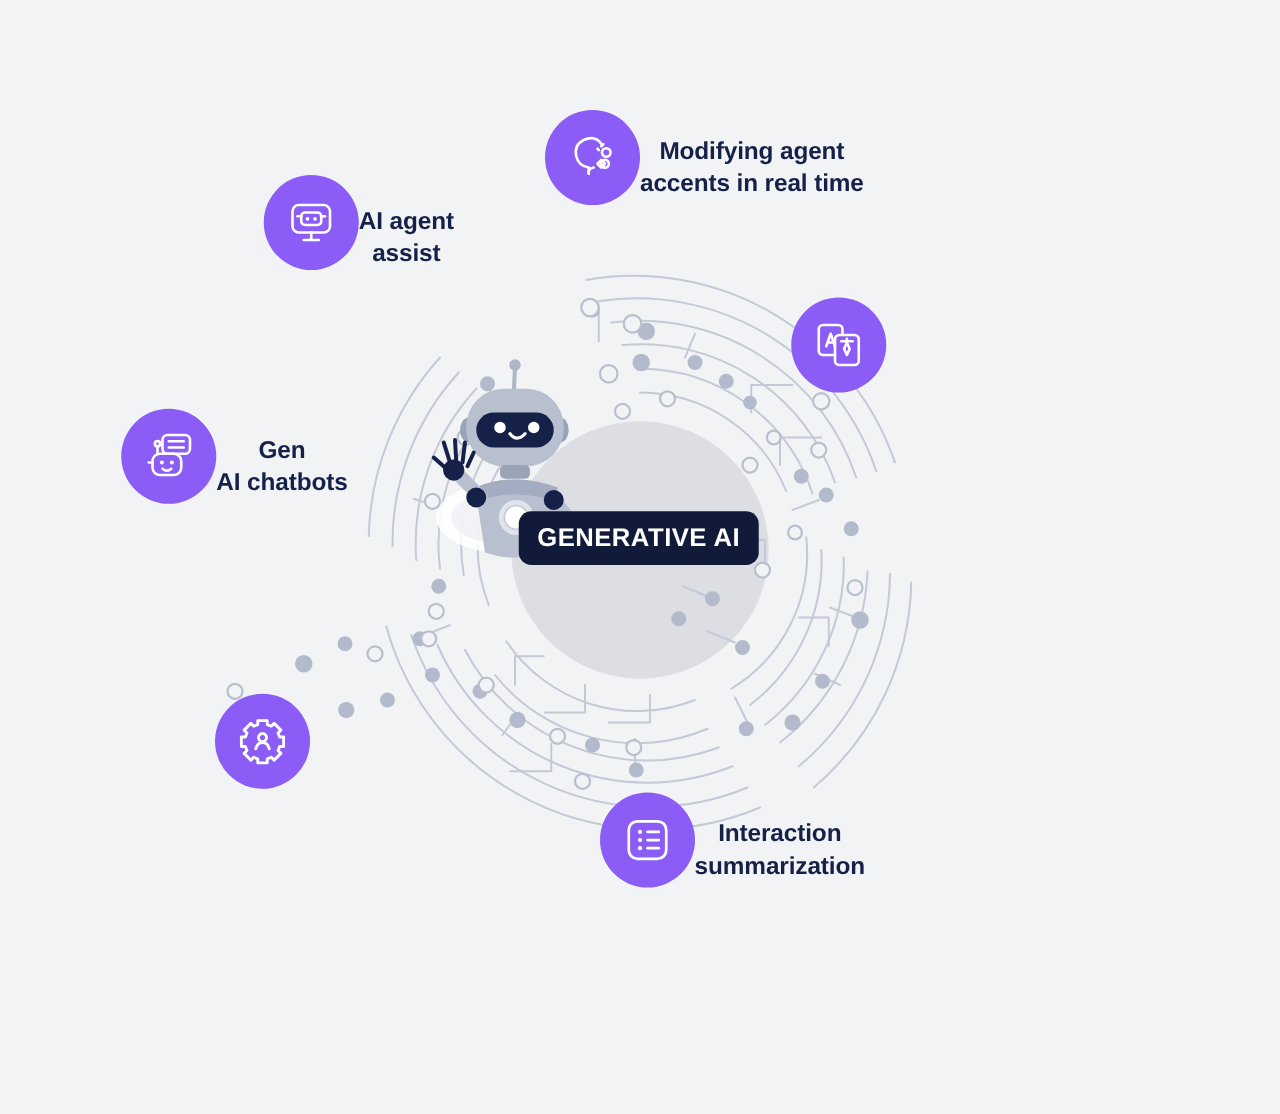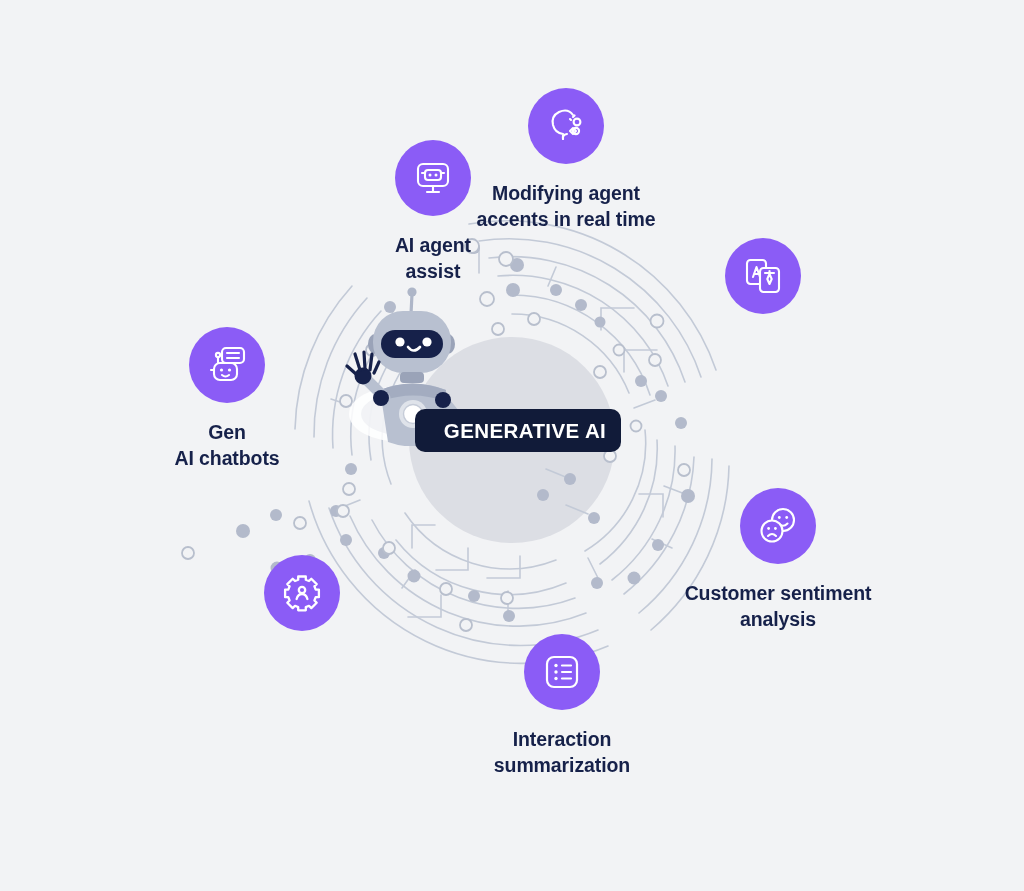--- a/index.html
+++ b/index.html
@@ -42,39 +42,38 @@
     background: #111b39;
     border-radius: 10px;
     display: flex;
     align-items: center;
     justify-content: center;
     color: #ffffff;
     font-size: 20.5px;
     font-weight: bold;
     letter-spacing: 0.4px;
     z-index: 40;
-    padding-left: 14px;
   }
 
   
   #robot {
     position: absolute;
     left: 333px;
     top: 286px;
     width: 150px;
     height: 160px;
     z-index: 35;
   }
 
   
   .node {
     position: absolute;
     z-index: 30;
     display: flex;
-    flex-direction: column;
+    flex-direction: row;
     align-items: center;
     width: 260px;
   }
   .node-circle {
     width: 76px;
     height: 76px;
     border-radius: 50%;
     background: #8b5cf6;
     display: flex;
     align-items: center;
@@ -343,38 +342,20 @@
           <path d="M7 25 L4 25"></path>
           <path d="M11 18 L11 12"></path>
           <circle cx="11" cy="10" r="2.1"></circle>
         </g>
       </svg>
     </div>
     <div class="node-label">Gen
 AI chatbots</div>
   </div>
 
-  <div class="node" id="node-sentiment">
-    <div class="node-circle">
-      <svg width="42" height="42" viewBox="0 0 42 42">
-        <g fill="none" stroke="#ffffff" stroke-width="2.1" stroke-linecap="round" stroke-linejoin="round">
-          <circle cx="26" cy="15" r="11"></circle>
-          <circle cx="22.3" cy="12.5" r="1.4" fill="#ffffff" stroke="none"></circle>
-          <circle cx="29.7" cy="12.5" r="1.4" fill="#ffffff" stroke="none"></circle>
-          <path d="M21.5 18.5 q4.5 4.5 9 0"></path>
-          <circle cx="15" cy="26" r="10.5" fill="#8b5cf6"></circle>
-          <circle cx="11.6" cy="23.5" r="1.4" fill="#ffffff" stroke="none"></circle>
-          <circle cx="18.4" cy="23.5" r="1.4" fill="#ffffff" stroke="none"></circle>
-          <path d="M11 31 q4 -4 8 0"></path>
-        </g>
-      </svg>
-    </div>
-    <div class="node-label">Customer sentiment
-analysis</div>
-  </div>
 
   <div class="node" id="node-personalized">
     <div class="node-circle">
       <svg width="40" height="40" viewBox="0 0 40 40">
         <g fill="none" stroke="#ffffff" stroke-width="2.3" stroke-linecap="round" stroke-linejoin="round">
           <path d="M16.2 3.5 h7.6 v3.2 l3.2 1.3 l2.3 -2.3 l5.4 5.4 l-2.3 2.3 l1.3 3.2 h3.2 v7.6 h-3.2 l-1.3 3.2 l2.3 2.3 l-5.4 5.4 l-2.3 -2.3 l-3.2 1.3 v3.2 h-7.6 v-3.2 l-3.2 -1.3 l-2.3 2.3 l-5.4 -5.4 l2.3 -2.3 l-1.3 -3.2 h-3.2 v-7.6 h3.2 l1.3 -3.2 l-2.3 -2.3 l5.4 -5.4 l2.3 2.3 l3.2 -1.3 z"></path>
           <circle cx="20" cy="17" r="3.2"></circle>
           <path d="M14.6 26 q1.4 -5 5.4 -5 q4 0 5.4 5"></path>
         </g>
       </svg>

